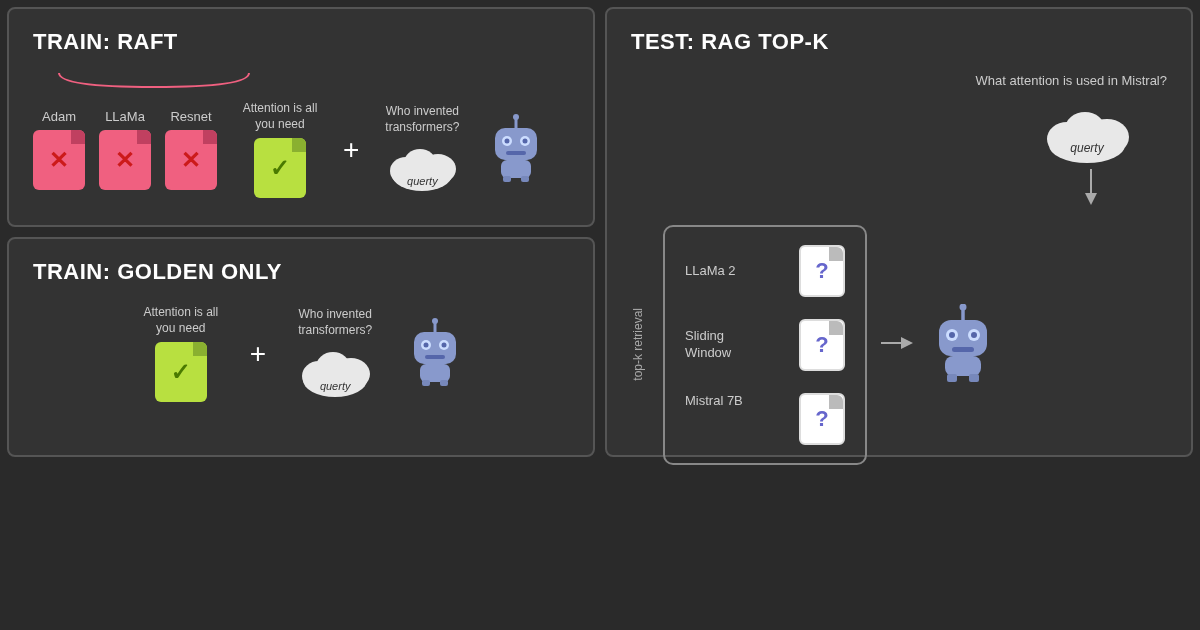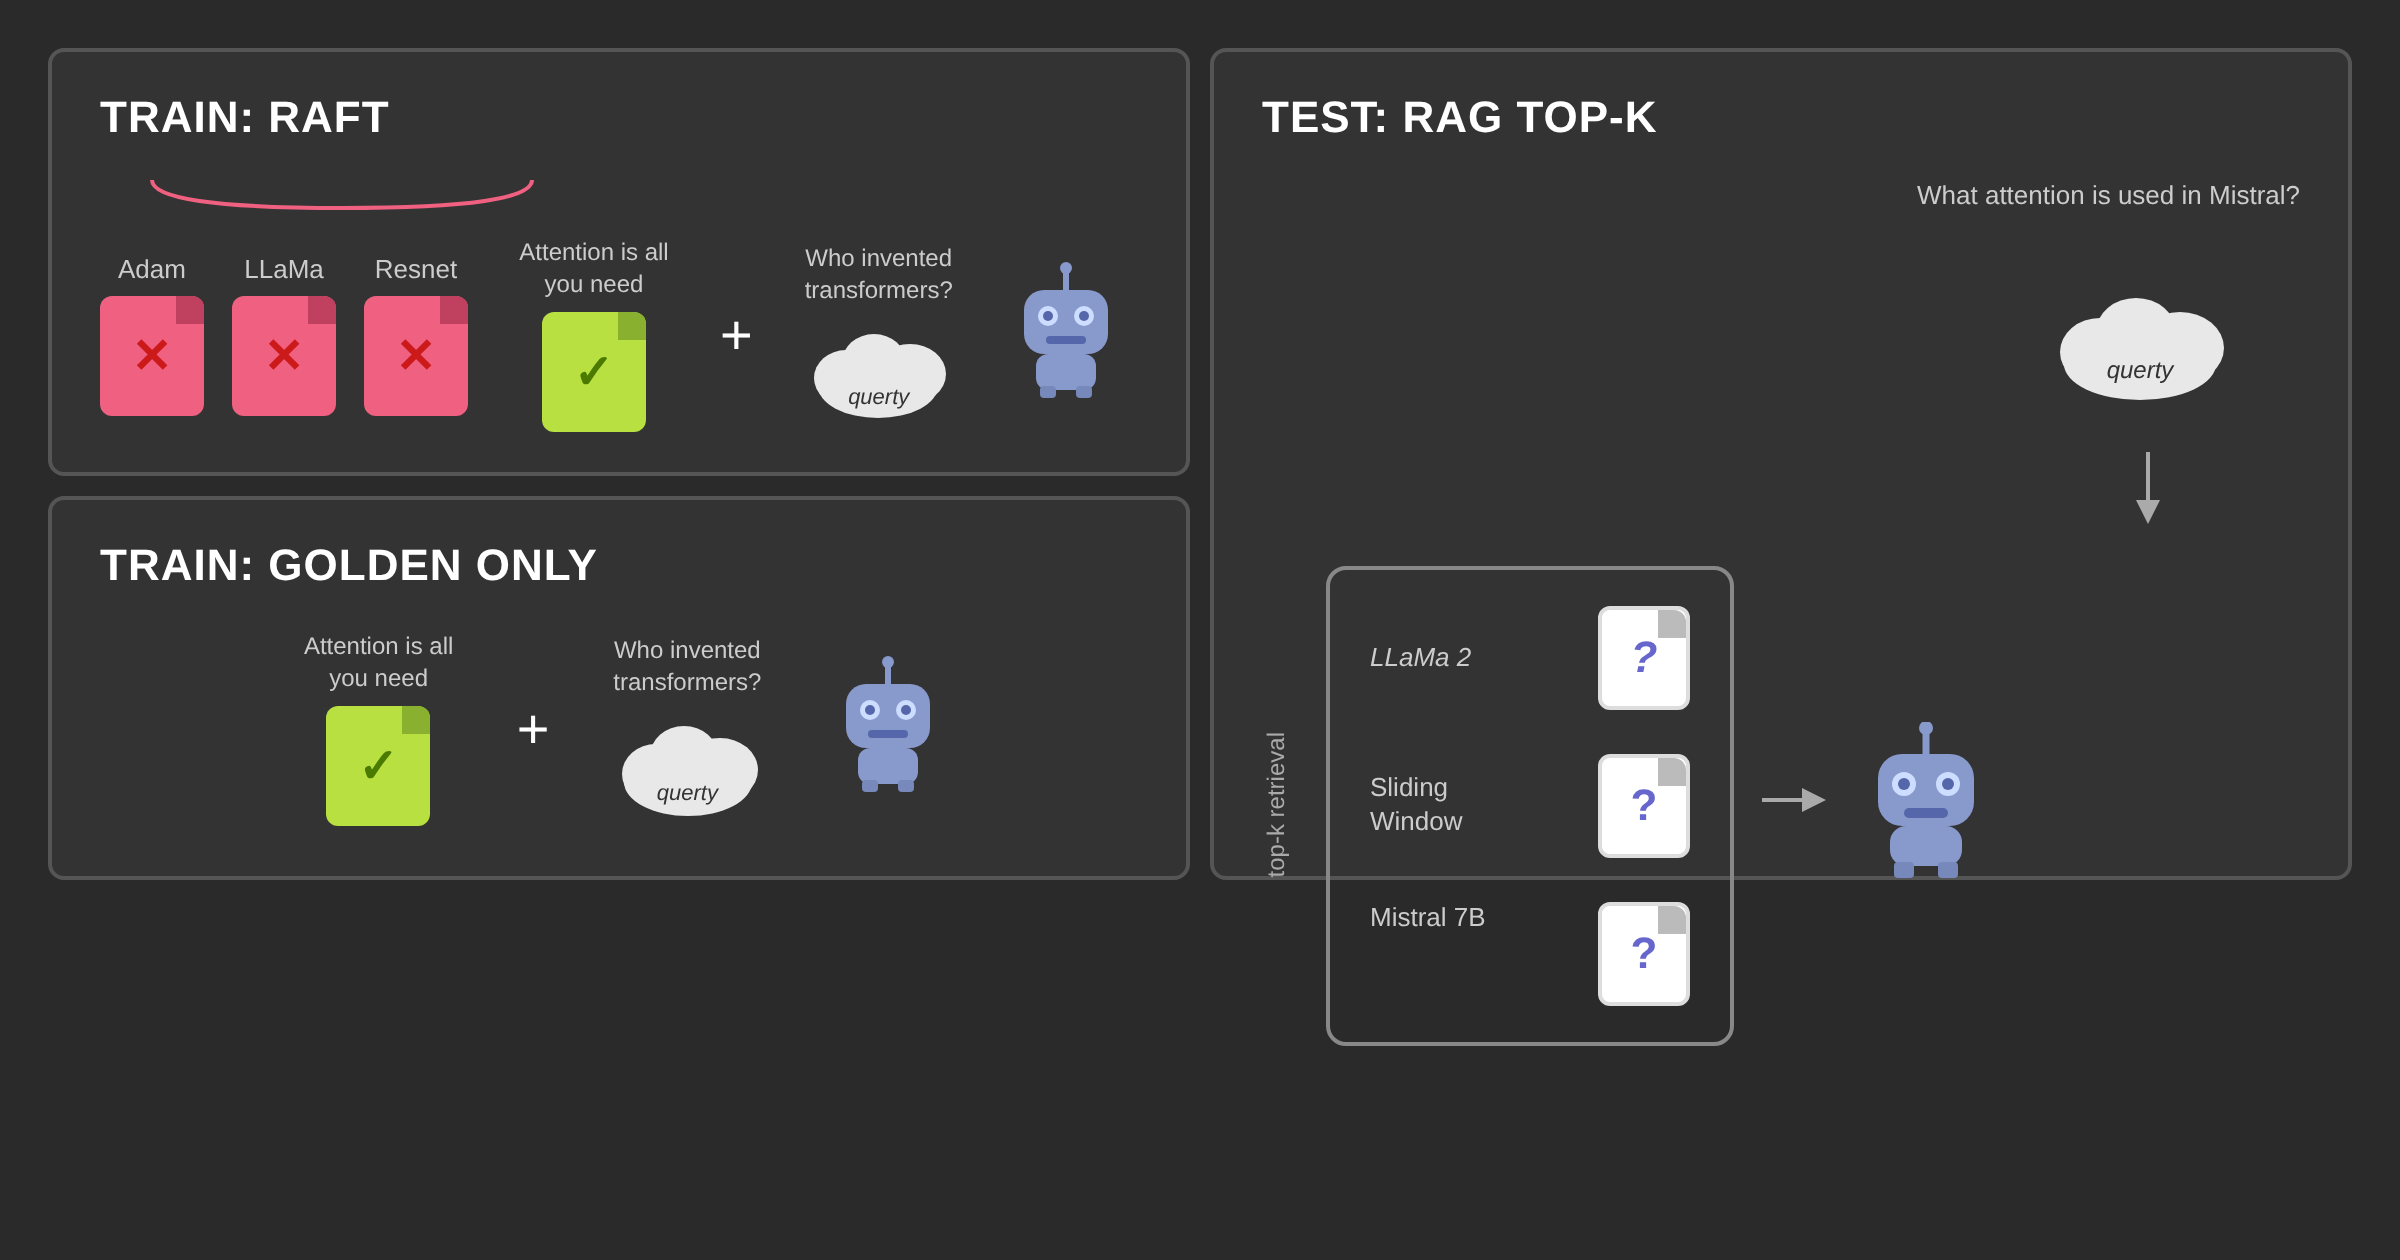--- a/index.html
+++ b/index.html
@@ -12,21 +12,21 @@
       overflow: hidden;
     }
 
     .main-container {
       display: grid;
       grid-template-columns: 1fr 1fr;
       grid-template-rows: 1fr 1fr;
       gap: 0;
       width: 1200px;
       height: 464px;
-      padding: 24px;
+      padding: 7px;
       gap: 10px;
     }
 
     .panel {
       background: #333333;
       border: 2px solid #555555;
       border-radius: 8px;
       padding: 20px 24px;
       position: relative;
     }
@@ -267,21 +267,21 @@
           <rect x="18" y="62" width="8" height="6" rx="2" fill="#7788bb"></rect>
           <rect x="36" y="62" width="8" height="6" rx="2" fill="#7788bb"></rect>
         </svg>
       </div>
     </div>
   </div>
 
   <div class="panel test-rag" style="grid-row: 1 / 3;">
     <div class="panel-title">TEST: RAG TOP-K</div>
 
-    <div style="display:flex; flex-direction:column; align-items:flex-end; margin-bottom: 16px; gap: 20px;">
+    <div style="display:flex; flex-direction:column; align-items:flex-end; margin-bottom: 16px;">
       <div style="font-size:13px; color:#cccccc; text-align:right; margin-bottom:10px; line-height:1.5;">What attention is used in Mistral?</div>
       <div class="cloud-svg-wrap" style="margin-right:30px;">
         <svg width="100" height="64" viewBox="0 0 100 64">
           <ellipse cx="50" cy="44" rx="38" ry="18" fill="#e8e8e8"></ellipse>
           <ellipse cx="30" cy="38" rx="20" ry="17" fill="#e8e8e8"></ellipse>
           <ellipse cx="70" cy="36" rx="22" ry="18" fill="#e8e8e8"></ellipse>
           <ellipse cx="48" cy="28" rx="20" ry="17" fill="#e8e8e8"></ellipse>
         </svg>
         <span style="position:absolute; font-size:12px; color:#333; font-style:italic; bottom:10px;">querty</span>
       </div>
@@ -293,21 +293,21 @@
         </svg>
       </div>
     </div>
 
     <div style="display:flex; align-items:center; gap:14px; margin-top:0px;">
 
       <div style="writing-mode:vertical-rl; transform:rotate(180deg); font-size:12px; color:#aaaaaa; white-space:nowrap; margin-right:4px;">top-k retrieval</div>
 
       <div style="border: 2px solid #888888; border-radius:10px; padding:18px 20px; display:flex; flex-direction:column; gap:22px;">
 
-        <div style="display:flex; align-items:center; gap:14px;font-style:italic;">
+        <div style="display:flex; align-items:center; gap:14px;">
           <span style="font-size:13px; color:#cccccc; min-width:100px;">LLaMa 2</span>
           <div class="doc-icon doc-icon-question" style="width:46px;height:52px;">
             <div class="doc-corner doc-corner-white"></div>
             <span class="doc-symbol q-symbol">?</span>
           </div>
         </div>
 
         <div style="display:flex; align-items:center; gap:14px;">
           <span style="font-size:13px; color:#cccccc; min-width:100px; line-height:1.3;">Sliding<br>Window</span>
           <div class="doc-icon doc-icon-question" style="width:46px;height:52px;">

